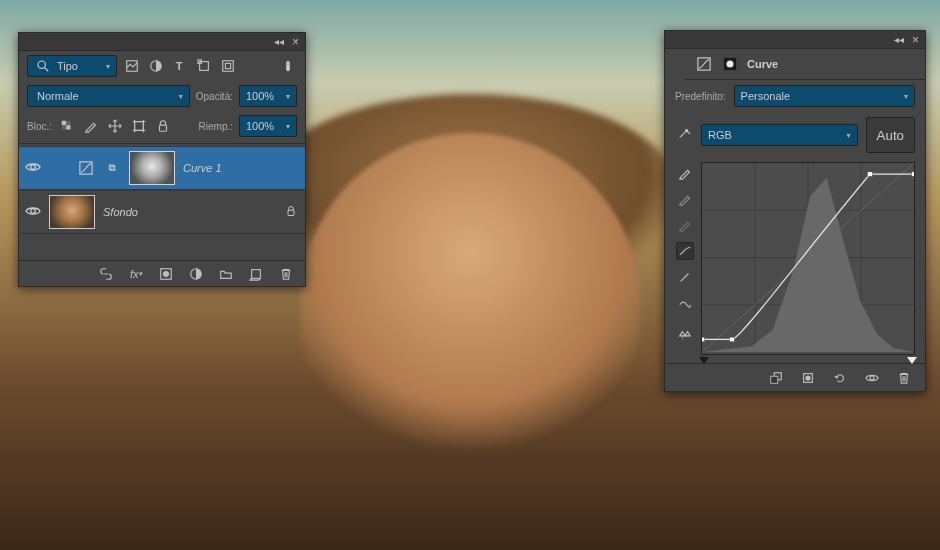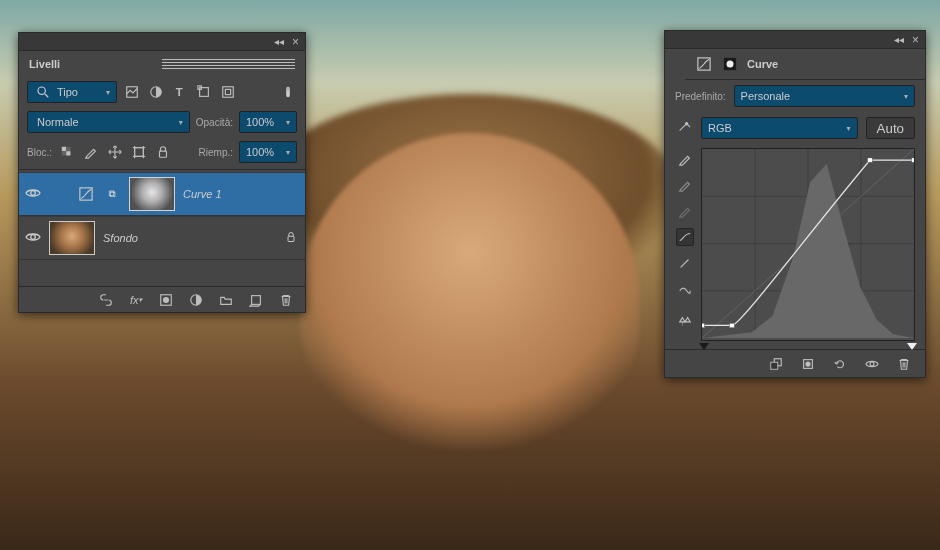--- a/index.html
+++ b/index.html
@@ -82,21 +82,21 @@
   .prop-sub {
     display:flex; align-items:center; gap:8px;
     padding:6px 10px; border-bottom:1px solid #2a2a2a;
     font-weight:600;
     margin-left:20px;
   }
   .prop-row { display:flex; align-items:center; gap:8px; padding:5px 10px; }
   .lbl { color:#aaa; }
   .flex1 { flex:1; }
   .auto-btn {
-    background:#3a3a3a; border:1px solid #222; height:22px;
+    background:#3a3a3a; border:1px solid #222; height:36px;
     padding:0 10px; border-radius:2px; cursor:pointer; color:#ccc;
   }
 
   .curve-area { display:flex; gap:6px; padding:4px 10px 8px; }
   .curve-tools { display:flex; flex-direction:column; gap:8px; align-items:center; width:20px; padding-top:2px;}
   .curve-grid {
     flex:1; aspect-ratio: 1.12/1; background:#4c4c4c;
     border:1px solid #222; position:relative;
   }
   .curve-grid .grid line { stroke:#3b3b3b; stroke-width:1; }
@@ -127,29 +127,20 @@
 </head>
 <body>
 
 <div class="bg-hat"></div>
 <div class="bg-face"></div>
 
 <div class="panel" style="left:18px; top:32px; width:288px;">
   <div class="tabstrip">
     <span class="chev">◂◂</span>
     <span class="x">×</span>
-  </div>
-  <div class="title">
-    <span>Livelli</span>
-    <span class="menu-lines">
-        <i></i>
-        <i></i>
-        <i></i>
-        <i></i>
-      </span>
   </div>
 
   <div class="row">
     <div class="select" style="width:90px;">
       <span style="display:flex;align-items:center;gap:5px;">
         <span class="icon">
           <svg viewBox="0 0 16 16">
               <circle class="stk" cx="6.5" cy="6.5" r="4.2"></circle>
               <line class="stk" x1="10" y1="10" x2="14" y2="14"></line>
             </svg>

